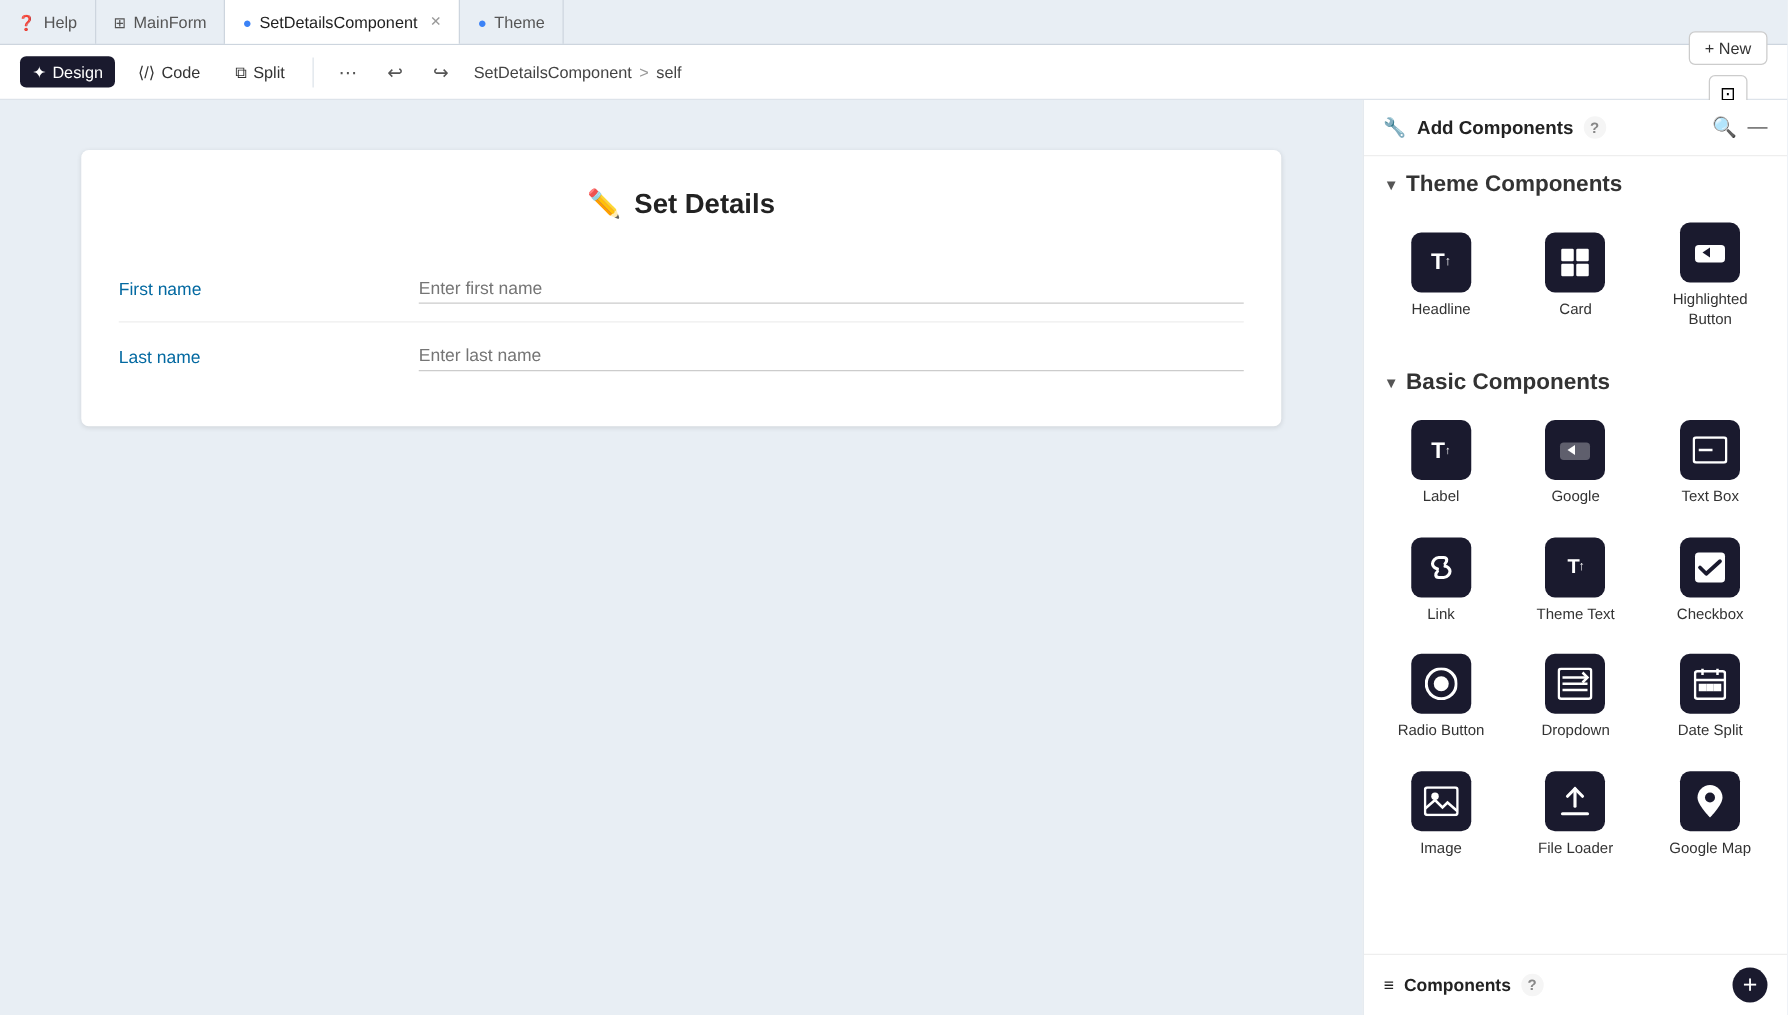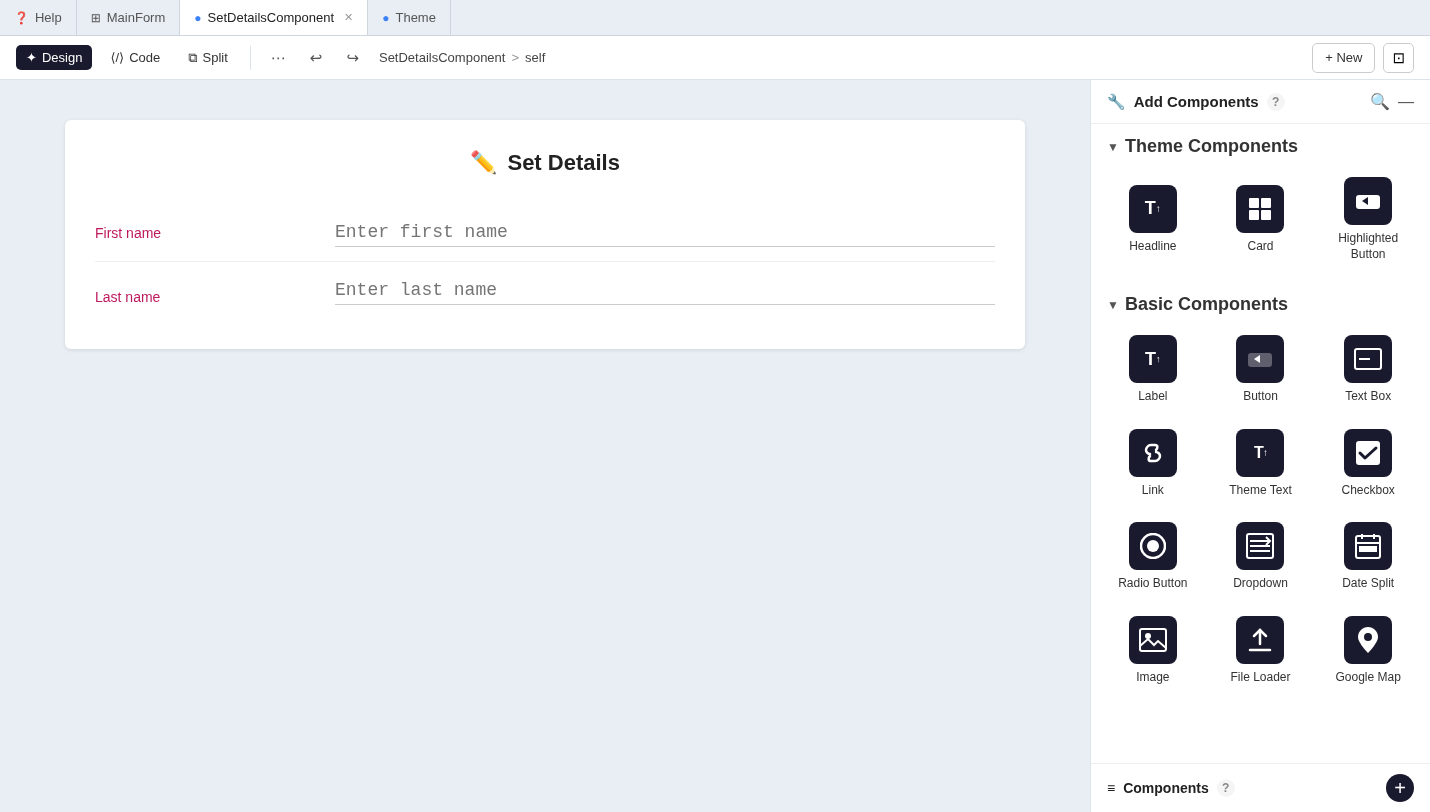--- a/index.html
+++ b/index.html
@@ -22,21 +22,21 @@
     }
     .toolbar-btn {
       display: flex; align-items: center; gap: 5px; padding: 5px 10px; border-radius: 5px; border: none; background: none; font-size: 13px; color: #333; cursor: pointer;
     }
     .toolbar-btn.active { background: #1a1a2e; color: #fff; }
     .toolbar-sep { width: 1px; height: 24px; background: #dde3ea; margin: 0 4px; }
     .toolbar-icon-btn { padding: 5px 8px; border-radius: 5px; border: none; background: none; font-size: 15px; color: #555; cursor: pointer; }
     .breadcrumb { display: flex; align-items: center; gap: 6px; font-size: 13px; color: #444; margin-left: 4px; }
     .breadcrumb-sep { color: #999; }
     .spacer { flex: 1; }
-    .toolbar-right { display: flex; gap: 8px; }
+    .toolbar-right { display: flex; align-items: center; gap: 8px; flex-direction: column; }
     .new-btn { display: flex; align-items: center; gap: 5px; padding: 5px 12px; border-radius: 5px; border: 1px solid #ccc; background: #fff; font-size: 13px; color: #333; cursor: pointer; }
     .layout-btn { padding: 5px 8px; border-radius: 5px; border: 1px solid #ccc; background: #fff; font-size: 15px; cursor: pointer; }
 
     
     .main-area {
       display: flex; flex: 1; overflow: hidden;
     }
 
     
     .canvas {
@@ -44,24 +44,24 @@
     }
     .form-card {
       background: #fff; border-radius: 6px; padding: 30px 30px; width: 960px; box-shadow: 0 1px 4px rgba(0,0,0,0.1);
     }
     .page-title {
       display: flex; align-items: center; gap: 10px; justify-content: center; font-size: 22px; font-weight: 600; color: #222; margin-bottom: 28px;
     }
     .form-row {
       display: flex; align-items: center; padding: 14px 0; border-bottom: 1px solid #eee;
     }
-    .form-row:last-child { border-bottom: none; align-items: flex-end; }
-    .form-label { width: 240px; font-size: 14px; color: #be185d; }
+    .form-row:last-child { border-bottom: none; }
+    .form-label { width: 240px; font-size: 14px; color: #0369a1; }
     .form-input {
-      flex: 1; border: none; border-bottom: 1px solid #ccc; font-size: 18px; color: #999; padding: 4px 0; background: transparent; outline: none; font-family: Liberation Mono, monospace;
+      flex: 1; border: none; border-bottom: 1px solid #ccc; font-size: 14px; color: #999; padding: 4px 0; background: transparent; outline: none;
     }
 
     
     .right-panel {
       width: 340px; background: #fff; border-left: 1px solid #dde3ea; display: flex; flex-direction: column; overflow: hidden; flex-shrink: 0;
     }
     .panel-header {
       display: flex; align-items: center; justify-content: space-between; padding: 12px 16px; border-bottom: 1px solid #eee;
     }
     .panel-title {
@@ -237,21 +237,21 @@
           <span class="component-label">Label</span>
         </div>
 
         <div class="component-item">
           <div class="component-icon">
             <svg width="28" height="28" viewBox="0 0 28 28" fill="white">
                 <rect x="2" y="8" width="24" height="14" rx="3" fill="white" opacity="0.3"></rect>
                 <path d="M8 14 L14 10 L14 18 Z" fill="white"></path>
               </svg>
           </div>
-          <span class="component-label">Button</span>
+          <span class="component-label">Google</span>
         </div>
 
         <div class="component-item">
           <div class="component-icon">
             <svg width="28" height="22" viewBox="0 0 28 22" fill="white">
                 <rect x="1" y="1" width="26" height="20" rx="2" fill="none" stroke="white" stroke-width="2"></rect>
                 <line x1="5" y1="11" x2="16" y2="11" stroke="white" stroke-width="2"></line>
               </svg>
           </div>
           <span class="component-label">Text Box</span>

